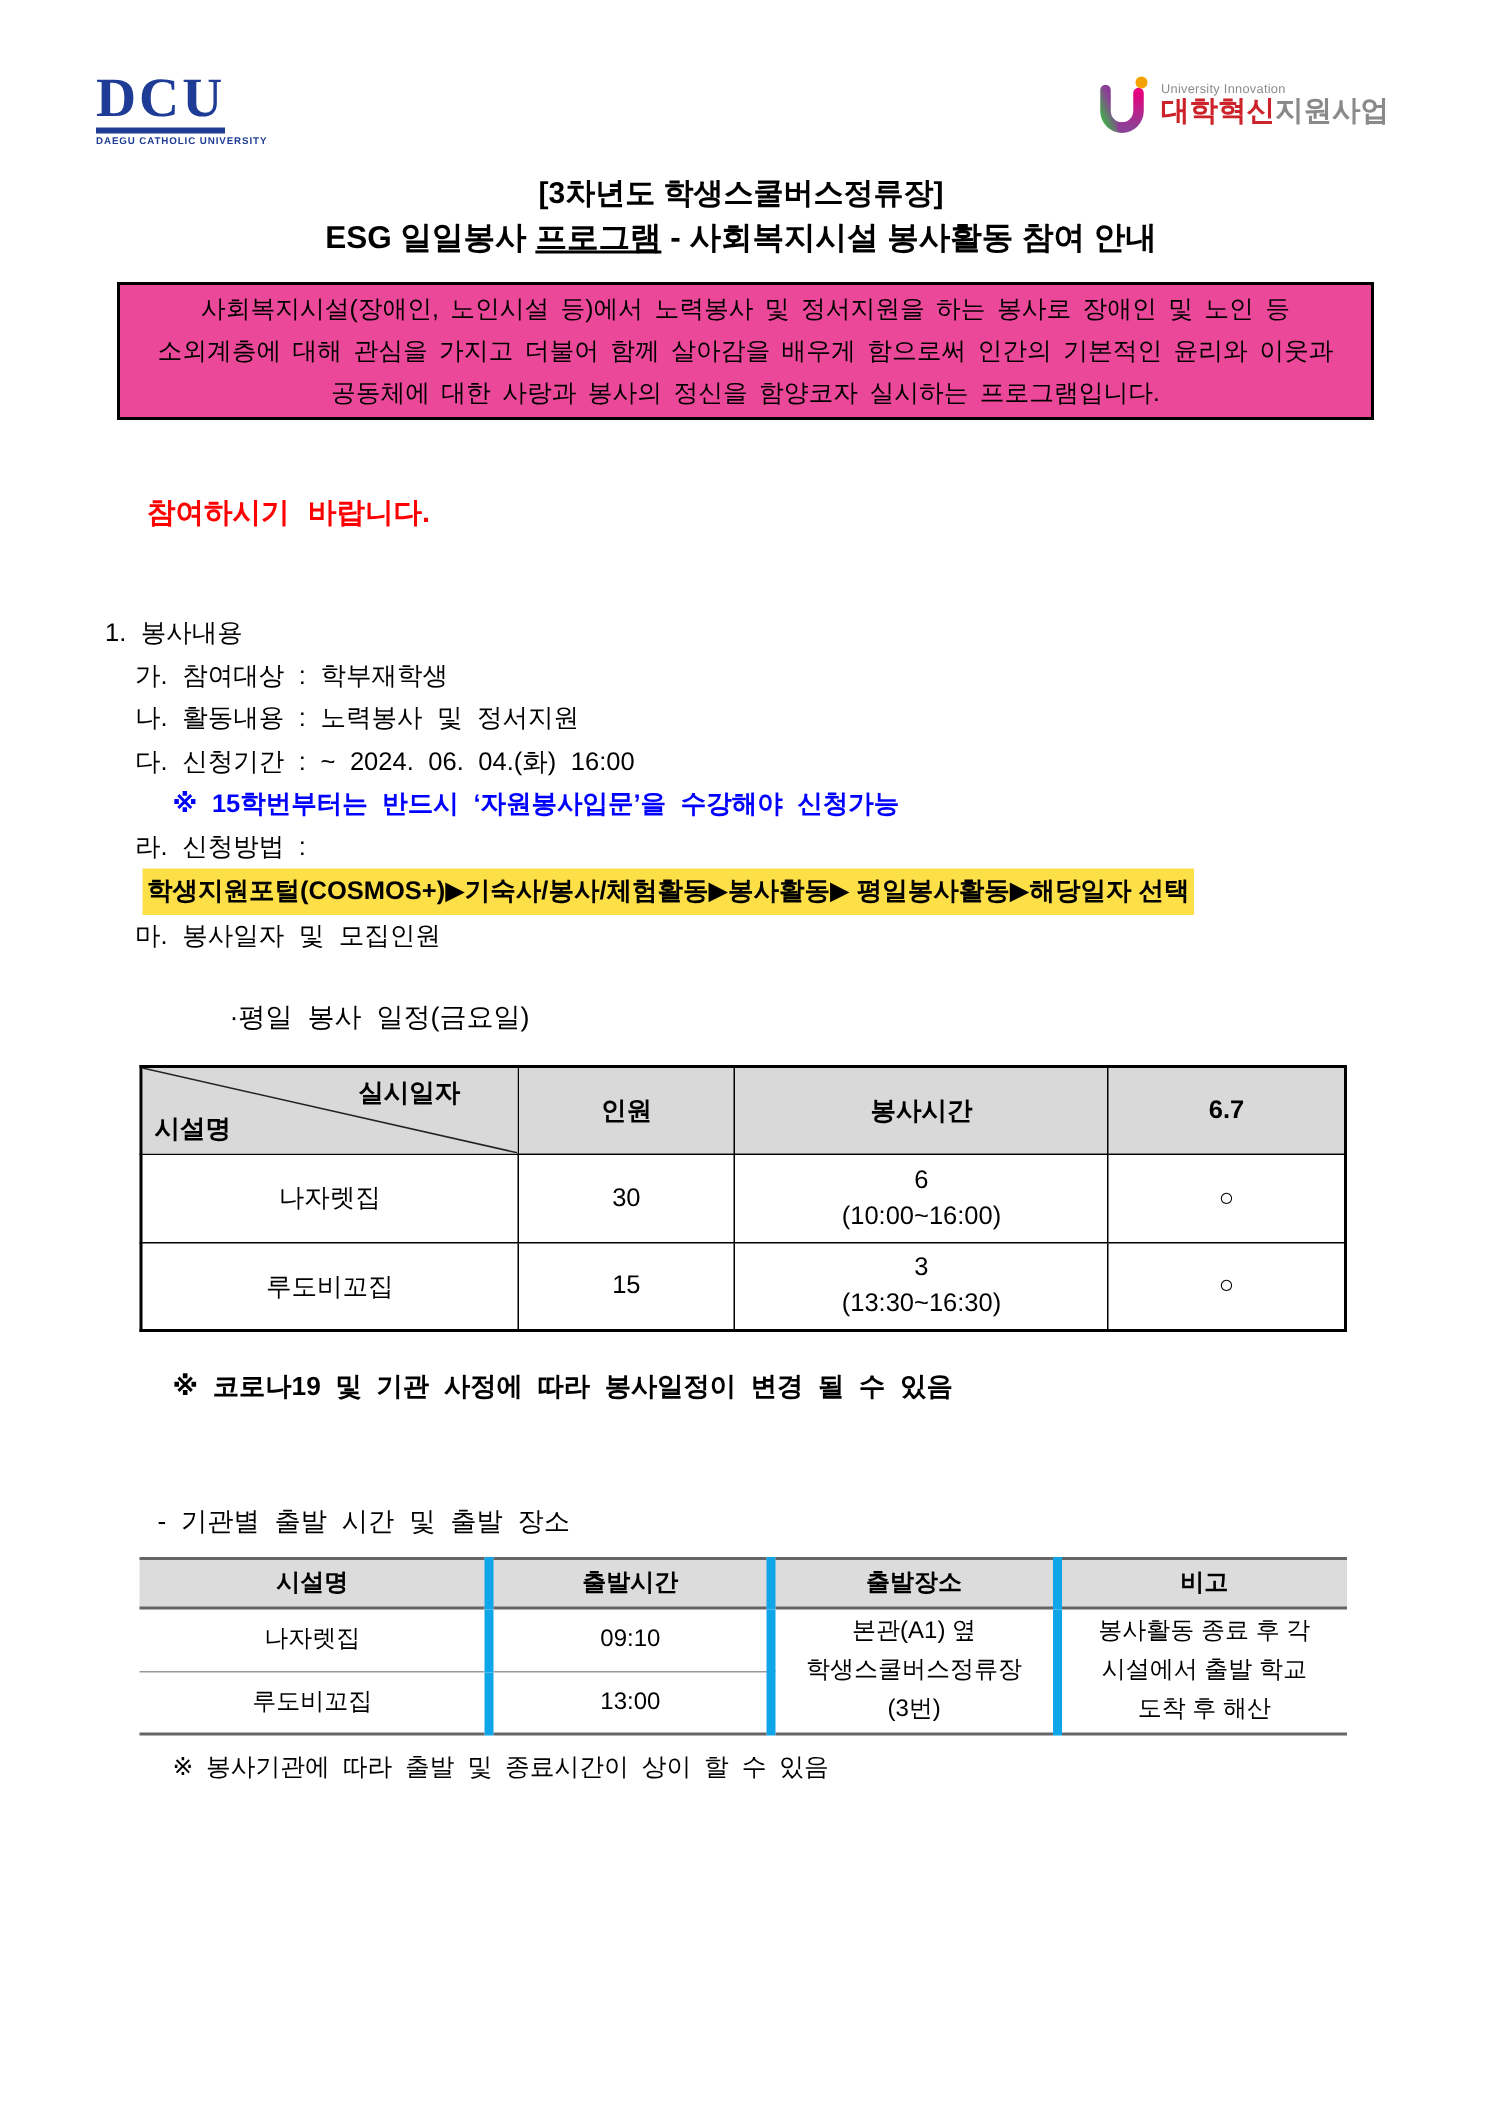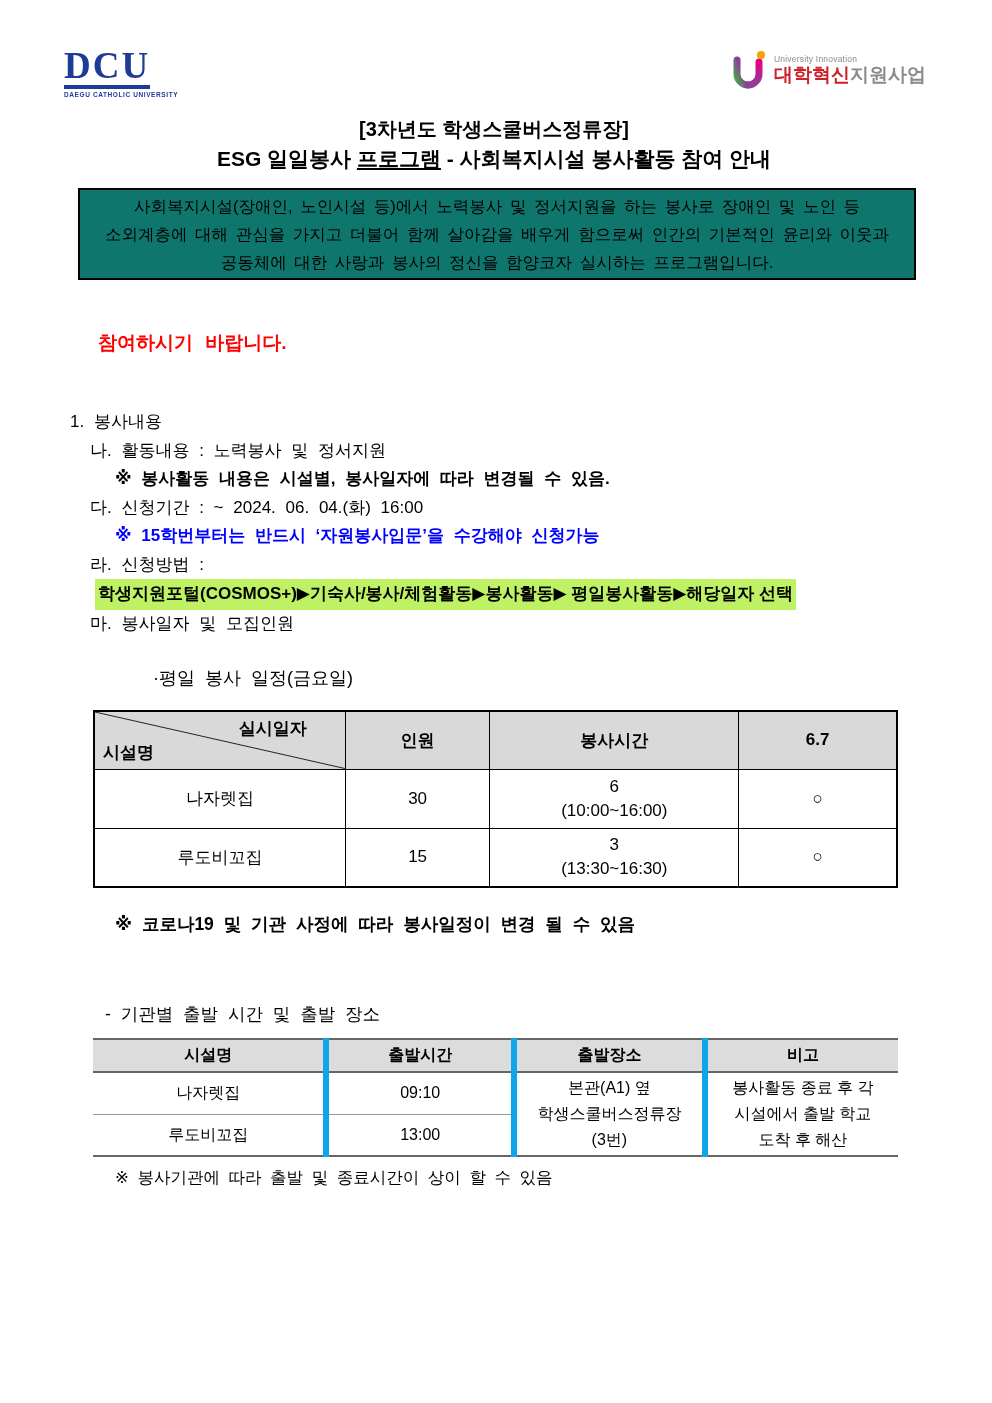--- a/index.html
+++ b/index.html
@@ -30,40 +30,40 @@
 
   
   .title-block { text-align: center; margin-top: 6px; line-height: 30px; }
   .title-l1 { font-size: 20px; font-weight: bold; }
   .title-l2 { font-size: 21px; font-weight: bold; }
   .title-l2 .u { text-decoration: underline; }
 
   
   .intro-box {
     margin: 14px auto 0 78px; width: 838px;
-    background: #0f766e; border: 2px solid #000;
+    background: #ec4899; border: 2px solid #000;
     text-align: center; font-size: 16.5px; line-height: 28px;
     padding: 2px 6px; word-spacing: 3px;
   }
 
   
   .red-notice {
     margin: 46px 60px 0 70px; color: #ff0000; font-weight: bold;
     font-size: 19px; line-height: 34px; word-spacing: 7px;
   }
   .red-notice .l2 { padding-left: 28px; }
 
   
   .body-list { margin: 48px 0 0 70px; font-size: 17px; line-height: 28.5px; word-spacing: 5px; }
   .li-sub { margin-left: 20px; }
   .li-note { margin-left: 45px; font-weight: bold; }
   .li-note.blue { color: #0000ff; }
   .hl-line { margin-left: 25px; }
   .hl {
-    display: inline-block; background: #bef264; color: #000; font-weight: bold;
+    display: inline-block; background: #fde047; color: #000; font-weight: bold;
     font-size: 17px; padding: 1px 3px; word-spacing: 0;
   }
   .sched-label { margin: 28px 0 0 153px; font-size: 18px; word-spacing: 5px; }
 
   
   .t1-wrap { margin: 20px 0 0 93px; }
   table { border-collapse: collapse; }
   .t1 { width: 805px; border: 2.5px solid #000; font-size: 17px; }
   .t1 th, .t1 td { border: 1px solid #000; text-align: center; vertical-align: middle; }
   .t1 thead th { background: #d9d9d9; height: 58px; font-weight: bold; }
@@ -131,22 +131,22 @@
     <div>소외계층에 대해 관심을 가지고 더불어 함께 살아감을 배우게 함으로써 인간의 기본적인 윤리와 이웃과</div>
     <div>공동체에 대한 사랑과 봉사의 정신을 함양코자 실시하는 프로그램입니다.</div>
   </div>
 
   <div class="red-notice">
     <div class="l2">참여하시기 바랍니다.</div>
   </div>
 
   <div class="body-list">
     <div>1. 봉사내용</div>
+    <div class="li-sub">가. 참여대상 : 학부재학생</div>
     <div class="li-sub">나. 활동내용 : 노력봉사 및 정서지원</div>
-    <div class="li-note">※ 봉사활동 내용은 시설별, 봉사일자에 따라 변경될 수 있음.</div>
     <div class="li-sub">다. 신청기간 :  ~ 2024. 06. 04.(화) 16:00</div>
     <div class="li-note blue">※ 15학번부터는 반드시 ‘자원봉사입문’을 수강해야 신청가능</div>
     <div class="li-sub">라. 신청방법 :</div>
     <div class="hl-line"><span class="hl">학생지원포털(COSMOS+)▶기숙사/봉사/체험활동▶봉사활동▶ 평일봉사활동▶해당일자 선택</span></div>
     <div class="li-sub">마. 봉사일자 및 모집인원</div>
   </div>
 
   <div class="sched-label">·평일 봉사 일정(금요일)</div>
 
   <div class="t1-wrap">

